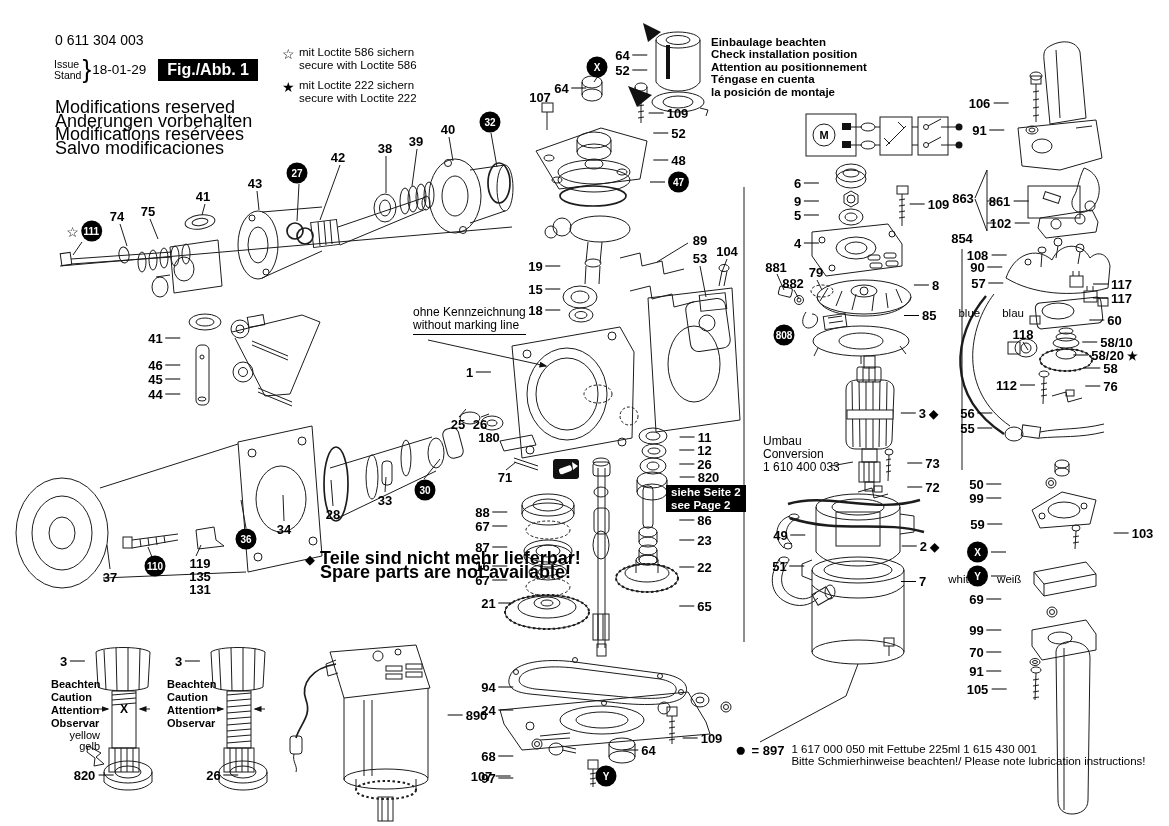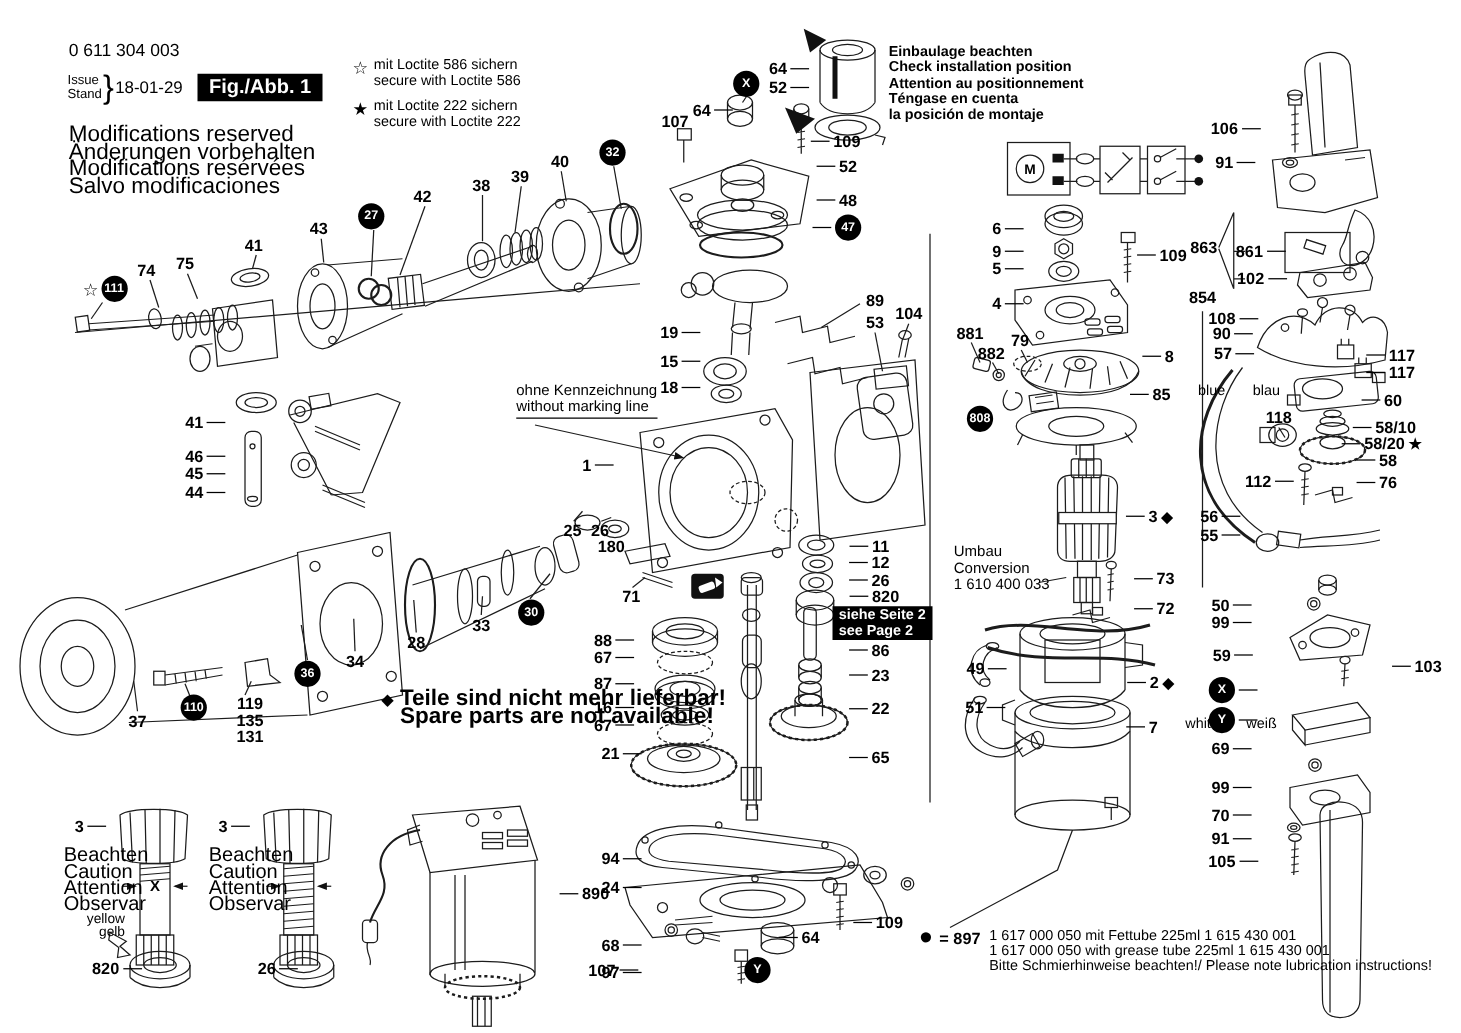--- a/index.html
+++ b/index.html
@@ -34,21 +34,21 @@
   .unav{left:305px;top:552px;display:flex;}
   .udia{font-size:13px;margin-right:5px;}
   .unav .utxt{font-weight:bold;font-size:18px;line-height:13.5px;}
   .svc{left:322px;top:590px;font-size:12px;line-height:13px;}
   .svc .b{font-weight:bold;font-size:12.5px;}
   .conv{left:763px;top:435px;font-size:12px;line-height:13px;}
   .grease{left:735px;top:743px;display:flex;align-items:flex-start;}
   .gdot{font-size:19px;line-height:14px;}
   .geq{font-weight:bold;font-size:13px;margin:0 7px 0 5px;}
   .glines{font-size:11.5px;line-height:12px;}
-  .caut{font-weight:normal;font-size:16px;line-height:13px;}
+  .caut{font-weight:bold;font-size:11px;line-height:13px;}
   .cautl{left:51px;top:678px;}
   .cautr{left:167px;top:678px;}
   .xmark{position:absolute;left:117px;top:702px;width:14px;text-align:center;font-weight:bold;font-size:12px;}
   .yellow{left:55px;top:730px;width:45px;text-align:right;font-size:11px;line-height:11px;}
   
   .co{position:absolute;transform:translate(-50%,-50%);font-weight:bold;font-size:13px;white-space:nowrap;}
   .co .row{display:flex;align-items:center;}
   .co.tl{transform:none;display:flex;align-items:flex-start;}
   .co .lead{display:inline-block;width:15px;height:0;border-top:1.4px solid #000;margin:0 3px;}
   .co .lblc{min-width:21px;height:21px;border-radius:11px;background:#000;color:#fff;
@@ -635,21 +635,20 @@
   <div>Umbau</div>
   <div>Conversion</div>
   <div>1 610 400 033</div>
 </div>
 
 <div class="tb grease">
   <span class="gdot">●</span>
   <span class="geq">= 897</span>
   <span class="glines">
     <div>1 617 000 050 mit Fettube 225ml 1 615 430 001</div>
-    <div>1 617 000 050 with grease tube 225ml 1 615 430 001</div>
     <div>Bitte Schmierhinweise beachten!/ Please note lubrication instructions!</div>
   </span>
 </div>
 
 <div class="tb caut cautl">
   <div>Beachten</div>
   <div>Caution</div>
   <div>Attention</div>
   <div>Observar</div>
 </div>

